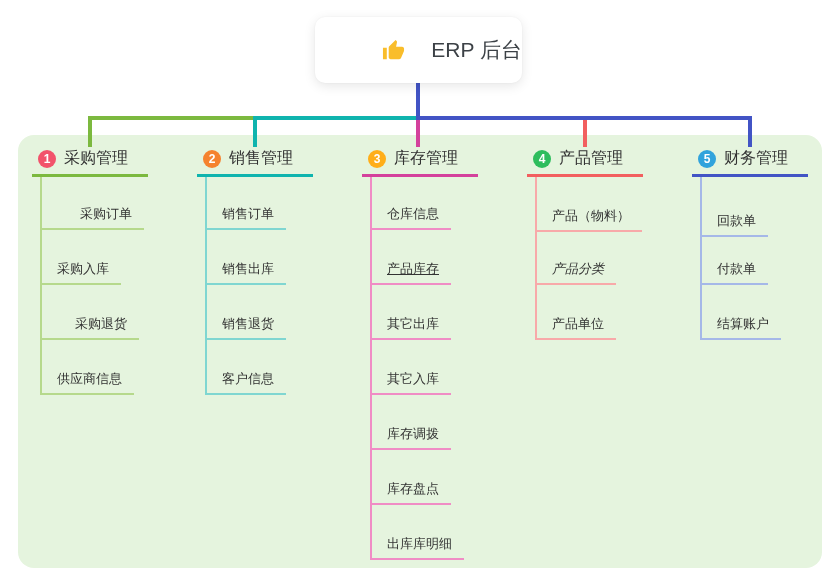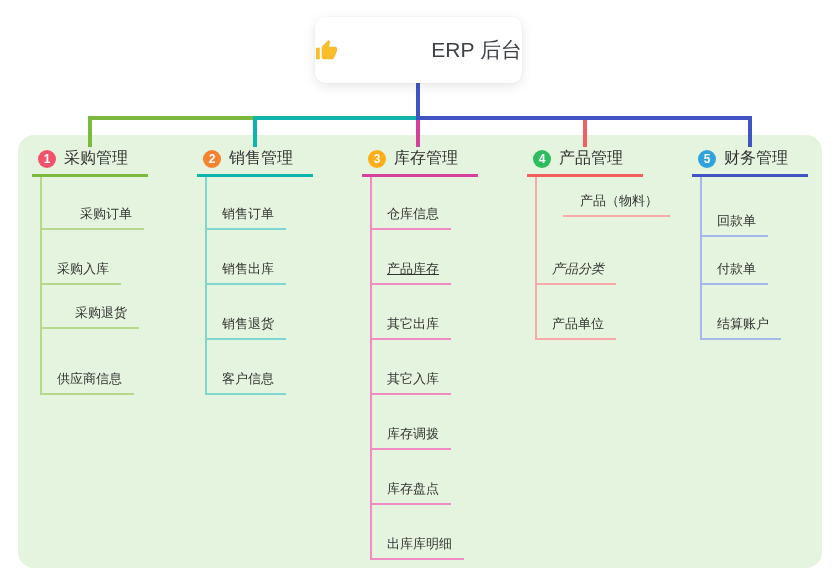--- a/index.html
+++ b/index.html
@@ -8,21 +8,21 @@
     font-family:"Liberation Sans",sans-serif;color:#333333;
   }
   .panel{
     position:absolute;left:18px;top:135px;width:804px;height:433px;
     border-radius:16px;
   }
   .root-card{
     position:absolute;left:315px;top:17px;width:207px;height:66px;
     background:#ffffff;border-radius:10px;
     box-shadow:0 3px 12px rgba(0,0,0,0.10), 0 0 2px rgba(0,0,0,0.05);
-    display:flex;align-items:center;justify-content:space-between;gap:26px;
+    display:flex;align-items:center;justify-content:flex-end;gap:26px;
     font-size:21px;font-weight:500;color:#3c4146;cursor:default;
   }
   .root-card svg{display:block;}
   .line{position:absolute;}
   .branch-col{position:absolute;width:116px;}
   .branch-title{
     box-sizing:border-box;height:30px;
     display:flex;align-items:center;gap:8px;padding:0 0 4px 6px;
     font-size:16px;font-weight:500;color:#333333;white-space:nowrap;
   }
@@ -67,21 +67,21 @@
 
 <div id="branches">
     <div class="branch-col" style="left: 32px; top: 147px;">
       <div class="branch-title" style="border-bottom: 3px solid rgb(124, 185, 63);">
         <span class="badge" style="background: rgb(242, 83, 107);">1</span>
         <span>采购管理</span>
       </div>
       <div class="vline" style="top: 30px; height: 218px; background: rgb(182, 217, 140);"></div>
       <div class="child" style="top: 57px; border-bottom: 2px solid rgb(182, 217, 140); padding-left: 40px;">采购订单</div>
       <div class="child" style="top: 112px; border-bottom: 2px solid rgb(182, 217, 140);">采购入库</div>
-      <div class="child" style="top: 156px; border-bottom: 2px solid rgb(182, 217, 140); padding-left: 35px;">采购退货</div>
+      <div class="child" style="top: 167px; border-bottom: 2px solid rgb(182, 217, 140); padding-left: 35px;">采购退货</div>
       <div class="child" style="top: 222px; border-bottom: 2px solid rgb(182, 217, 140);">供应商信息</div>
     </div>
     <div class="branch-col" style="left: 197px; top: 147px;">
       <div class="branch-title" style="border-bottom: 3px solid rgb(15, 180, 174);">
         <span class="badge" style="background: rgb(245, 131, 47);">2</span>
         <span>销售管理</span>
       </div>
       <div class="vline" style="top: 30px; height: 218px; background: rgb(127, 214, 209);"></div>
       <div class="child" style="top: 57px; border-bottom: 2px solid rgb(127, 214, 209);">销售订单</div>
       <div class="child" style="top: 112px; border-bottom: 2px solid rgb(127, 214, 209);">销售出库</div>
@@ -101,21 +101,21 @@
       <div class="child" style="top: 277px; border-bottom: 2px solid rgb(240, 140, 197);">库存调拨</div>
       <div class="child" style="top: 332px; border-bottom: 2px solid rgb(240, 140, 197);">库存盘点</div>
       <div class="child" style="top: 387px; border-bottom: 2px solid rgb(240, 140, 197);">出库库明细</div>
     </div>
     <div class="branch-col" style="left: 527px; top: 147px;">
       <div class="branch-title" style="border-bottom: 3px solid rgb(242, 95, 95);">
         <span class="badge" style="background: rgb(46, 189, 93);">4</span>
         <span>产品管理</span>
       </div>
       <div class="vline" style="top: 30px; height: 163px; background: rgb(248, 169, 169);"></div>
-      <div class="child" style="top: 44px; border-bottom: 2px solid rgb(248, 169, 169); margin-left: 28px;">产品（物料）</div>
+      <div class="child" style="top: 59px; border-bottom: 2px solid rgb(248, 169, 169);">产品（物料）</div>
       <div class="child" style="top: 112px; border-bottom: 2px solid rgb(248, 169, 169); font-style: italic;">产品分类</div>
       <div class="child" style="top: 167px; border-bottom: 2px solid rgb(248, 169, 169);">产品单位</div>
     </div>
     <div class="branch-col" style="left: 692px; top: 147px;">
       <div class="branch-title" style="border-bottom: 3px solid rgb(66, 84, 197);">
         <span class="badge" style="background: rgb(49, 163, 220);">5</span>
         <span>财务管理</span>
       </div>
       <div class="vline" style="top: 30px; height: 163px; background: rgb(165, 184, 232);"></div>
       <div class="child" style="top: 64px; border-bottom: 2px solid rgb(165, 184, 232);">回款单</div>

